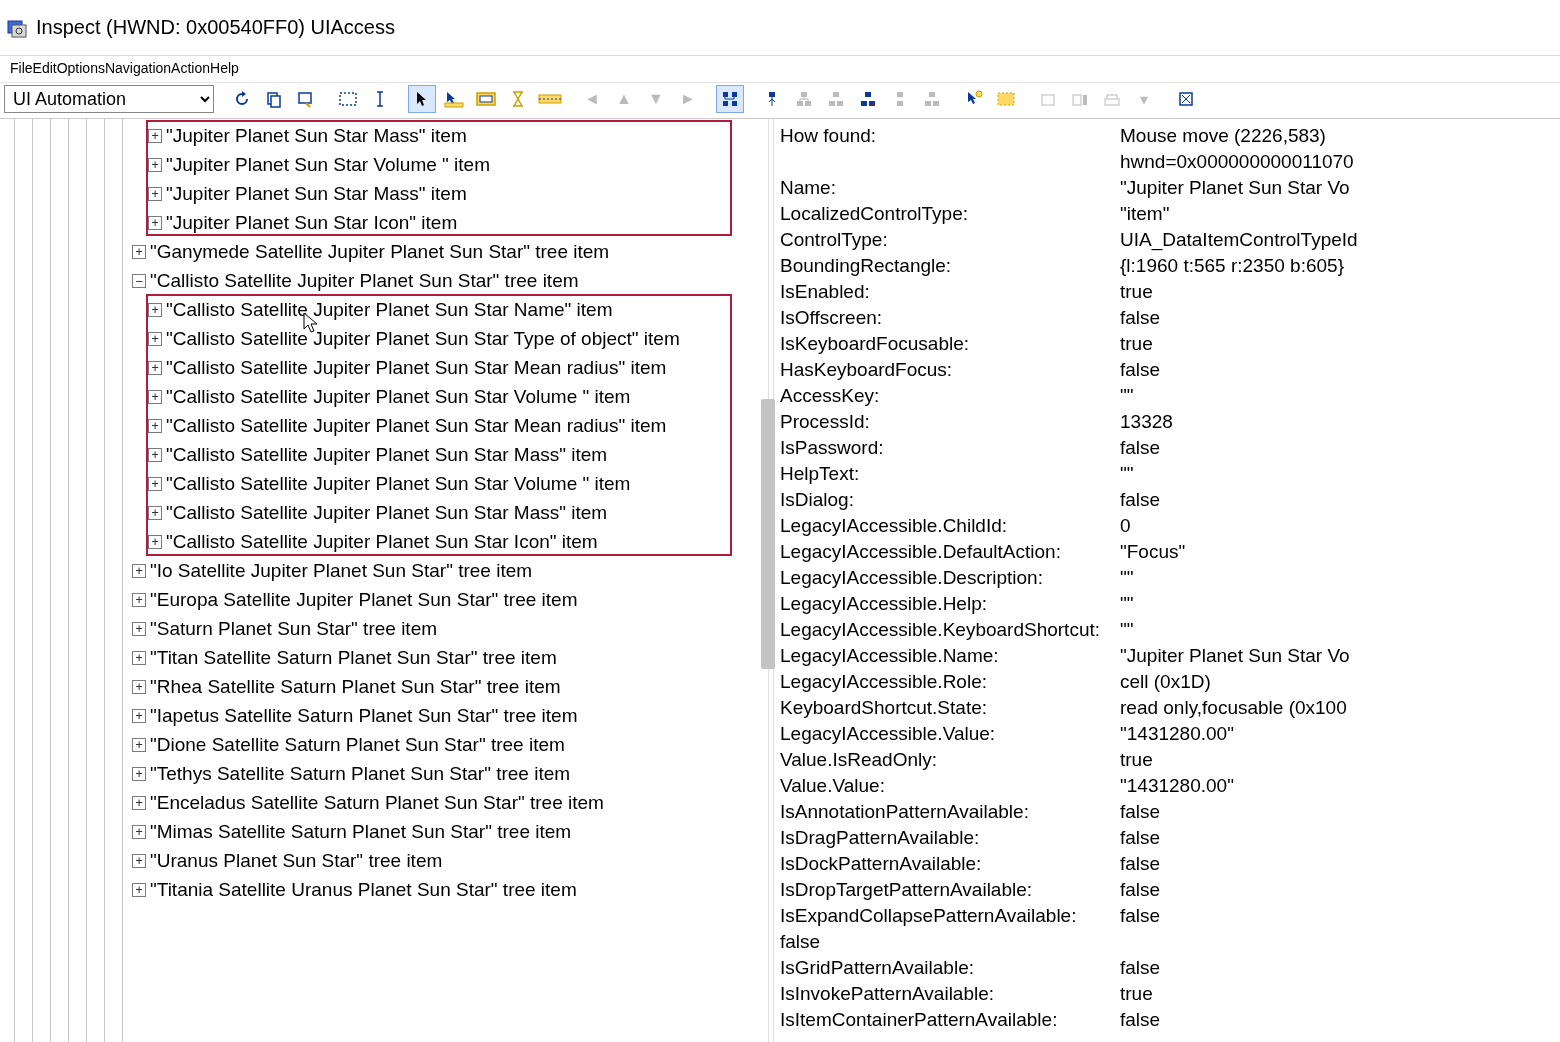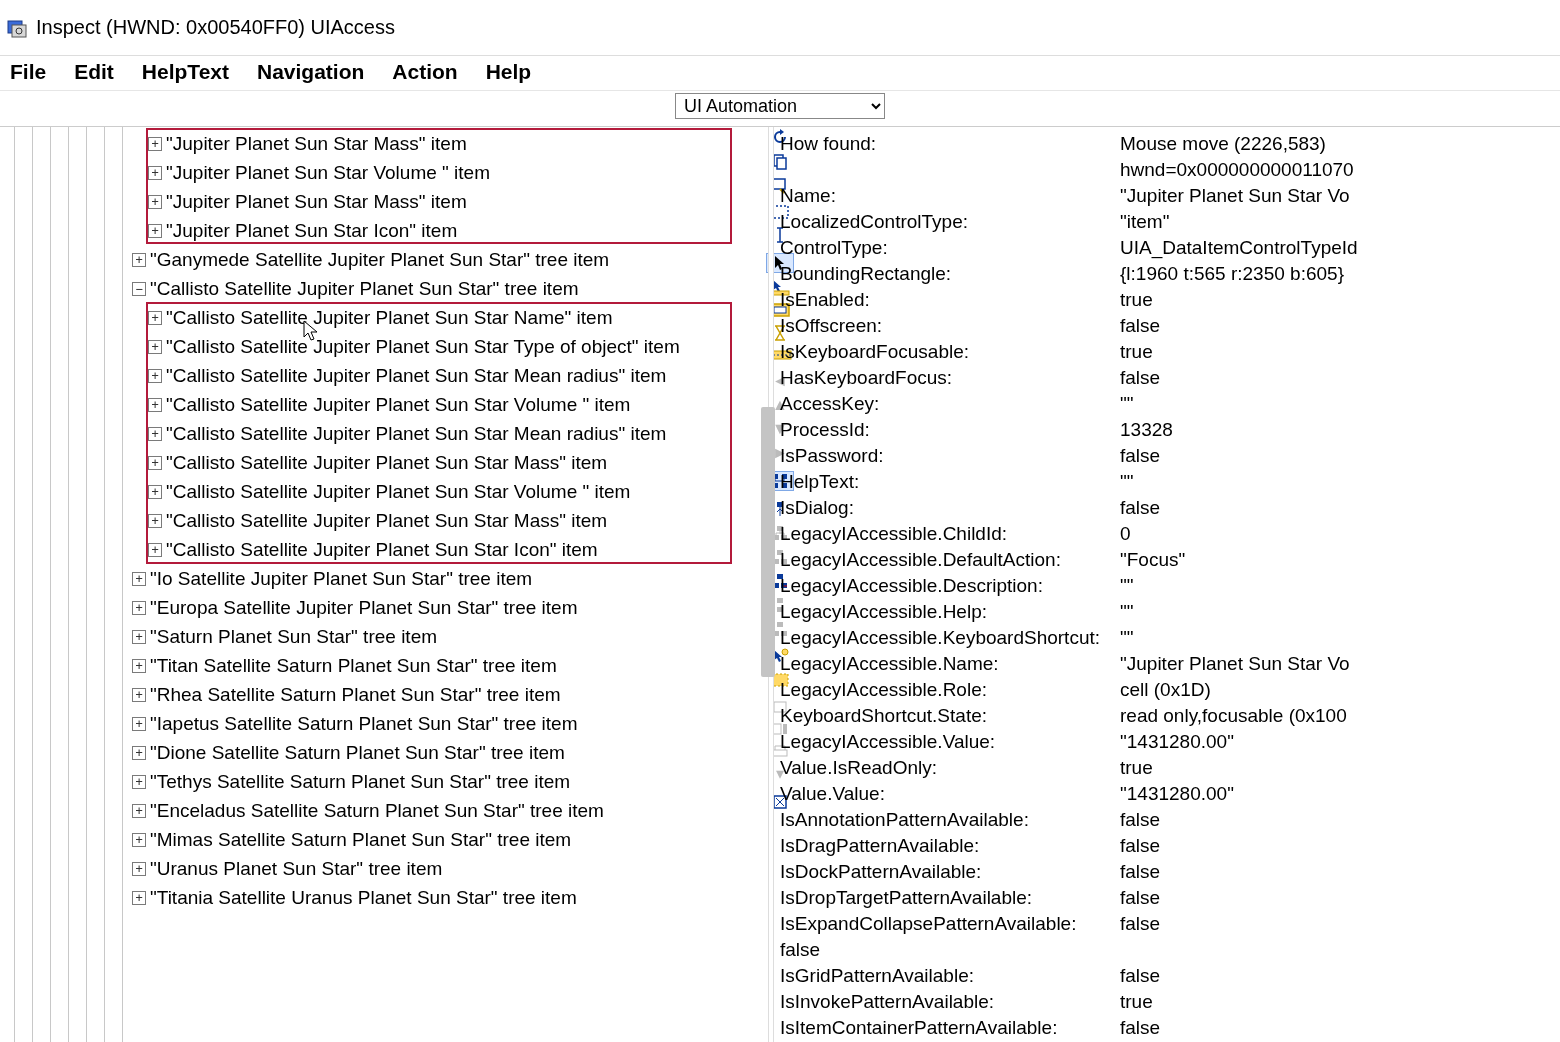--- a/index.html
+++ b/index.html
@@ -20,35 +20,32 @@
     border-bottom: 1px solid #ddd;
     gap: 8px;
   }
   .app-icon {
     width: 22px; height: 22px;
     display: inline-flex; align-items: center; justify-content: center;
   }
   .title-text { font-size: 20px; }
   .menubar {
     display: flex;
-    gap: 28px;
     padding: 4px 10px 6px 10px;
-    font-size: 21px;
+    font-size: 14px;
     border-bottom: 1px solid #e6e6e6;
-    font-weight: bold;
   }
   .menubar span { cursor: default; }
   .toolbar {
     display: flex;
-    align-items: center;
+    align-items: flex-start;
     height: 36px;
     padding: 2px 4px;
     border-bottom: 1px solid #ccc;
     gap: 4px;
-    flex-direction: column;
   }
   .mode-select {
     height: 28px;
     font-size: 18px;
     padding: 1px 4px;
     border: 1px solid #888;
     width: 210px;
     background: #fff;
   }
   .tb-btn {
@@ -153,21 +150,21 @@
       <rect x="6" y="8" width="14" height="12" fill="#d8d8d8" stroke="#555"></rect>
       <circle cx="13" cy="14" r="3" fill="none" stroke="#333"></circle>
     </svg>
   </span>
   <span class="title-text">Inspect  (HWND: 0x00540FF0) UIAccess</span>
 </div>
 
 <div class="menubar">
   <span>File</span>
   <span>Edit</span>
-  <span>HelpText</span>
+  <span>Options</span>
   <span>Navigation</span>
   <span>Action</span>
   <span>Help</span>
 </div>
 
 <div class="toolbar">
   <select class="mode-select">
     <option>UI Automation</option>
   </select>
   <span class="tb-sep"></span>

